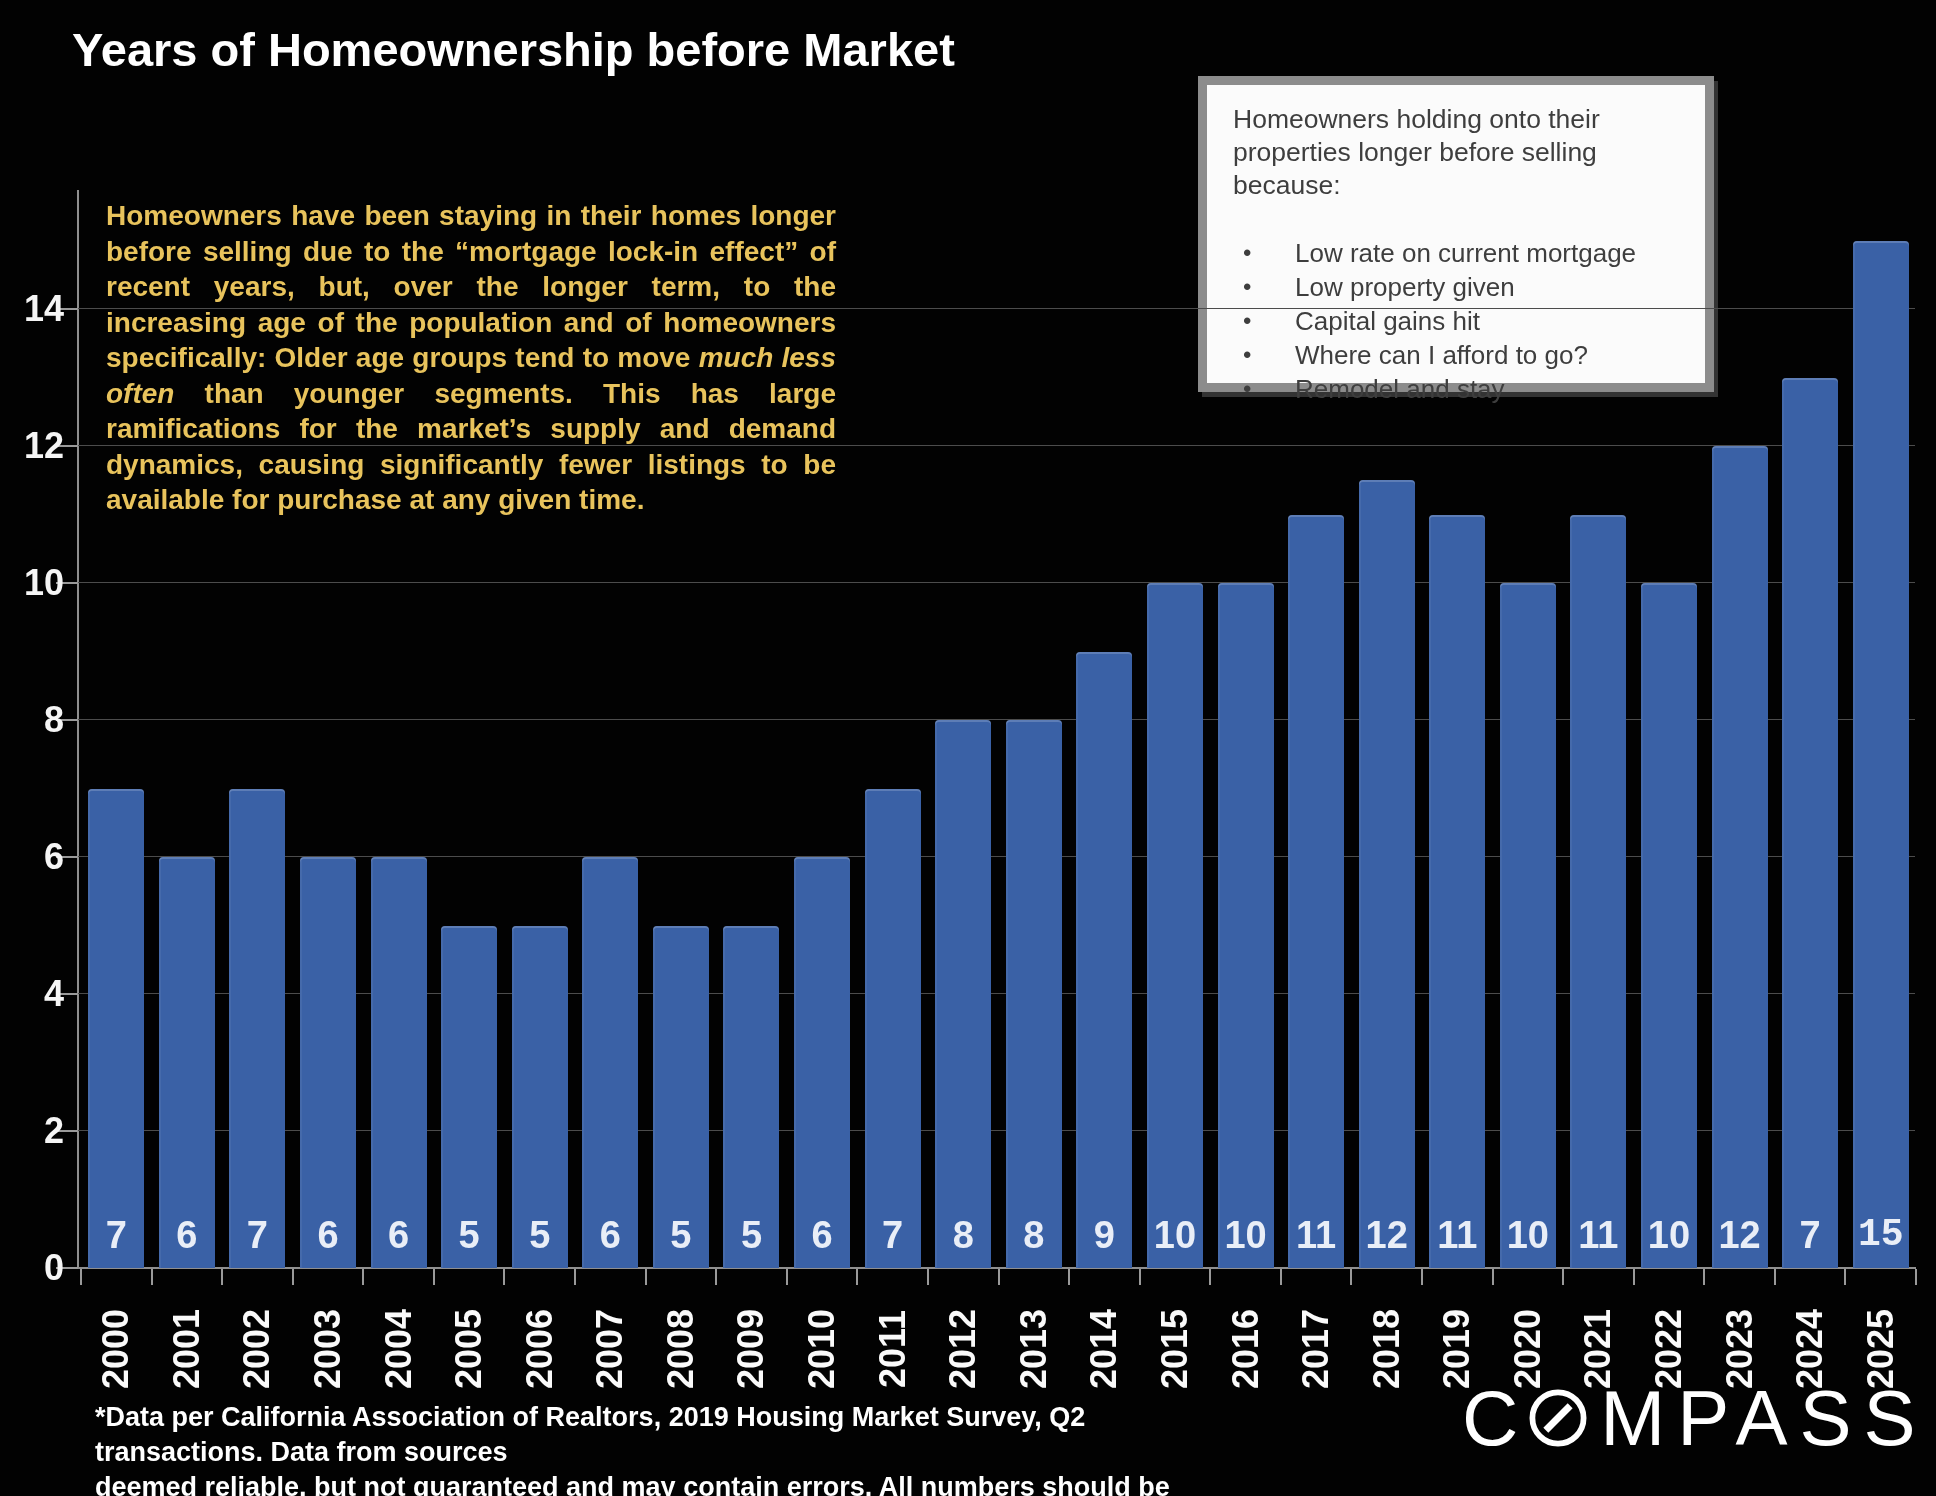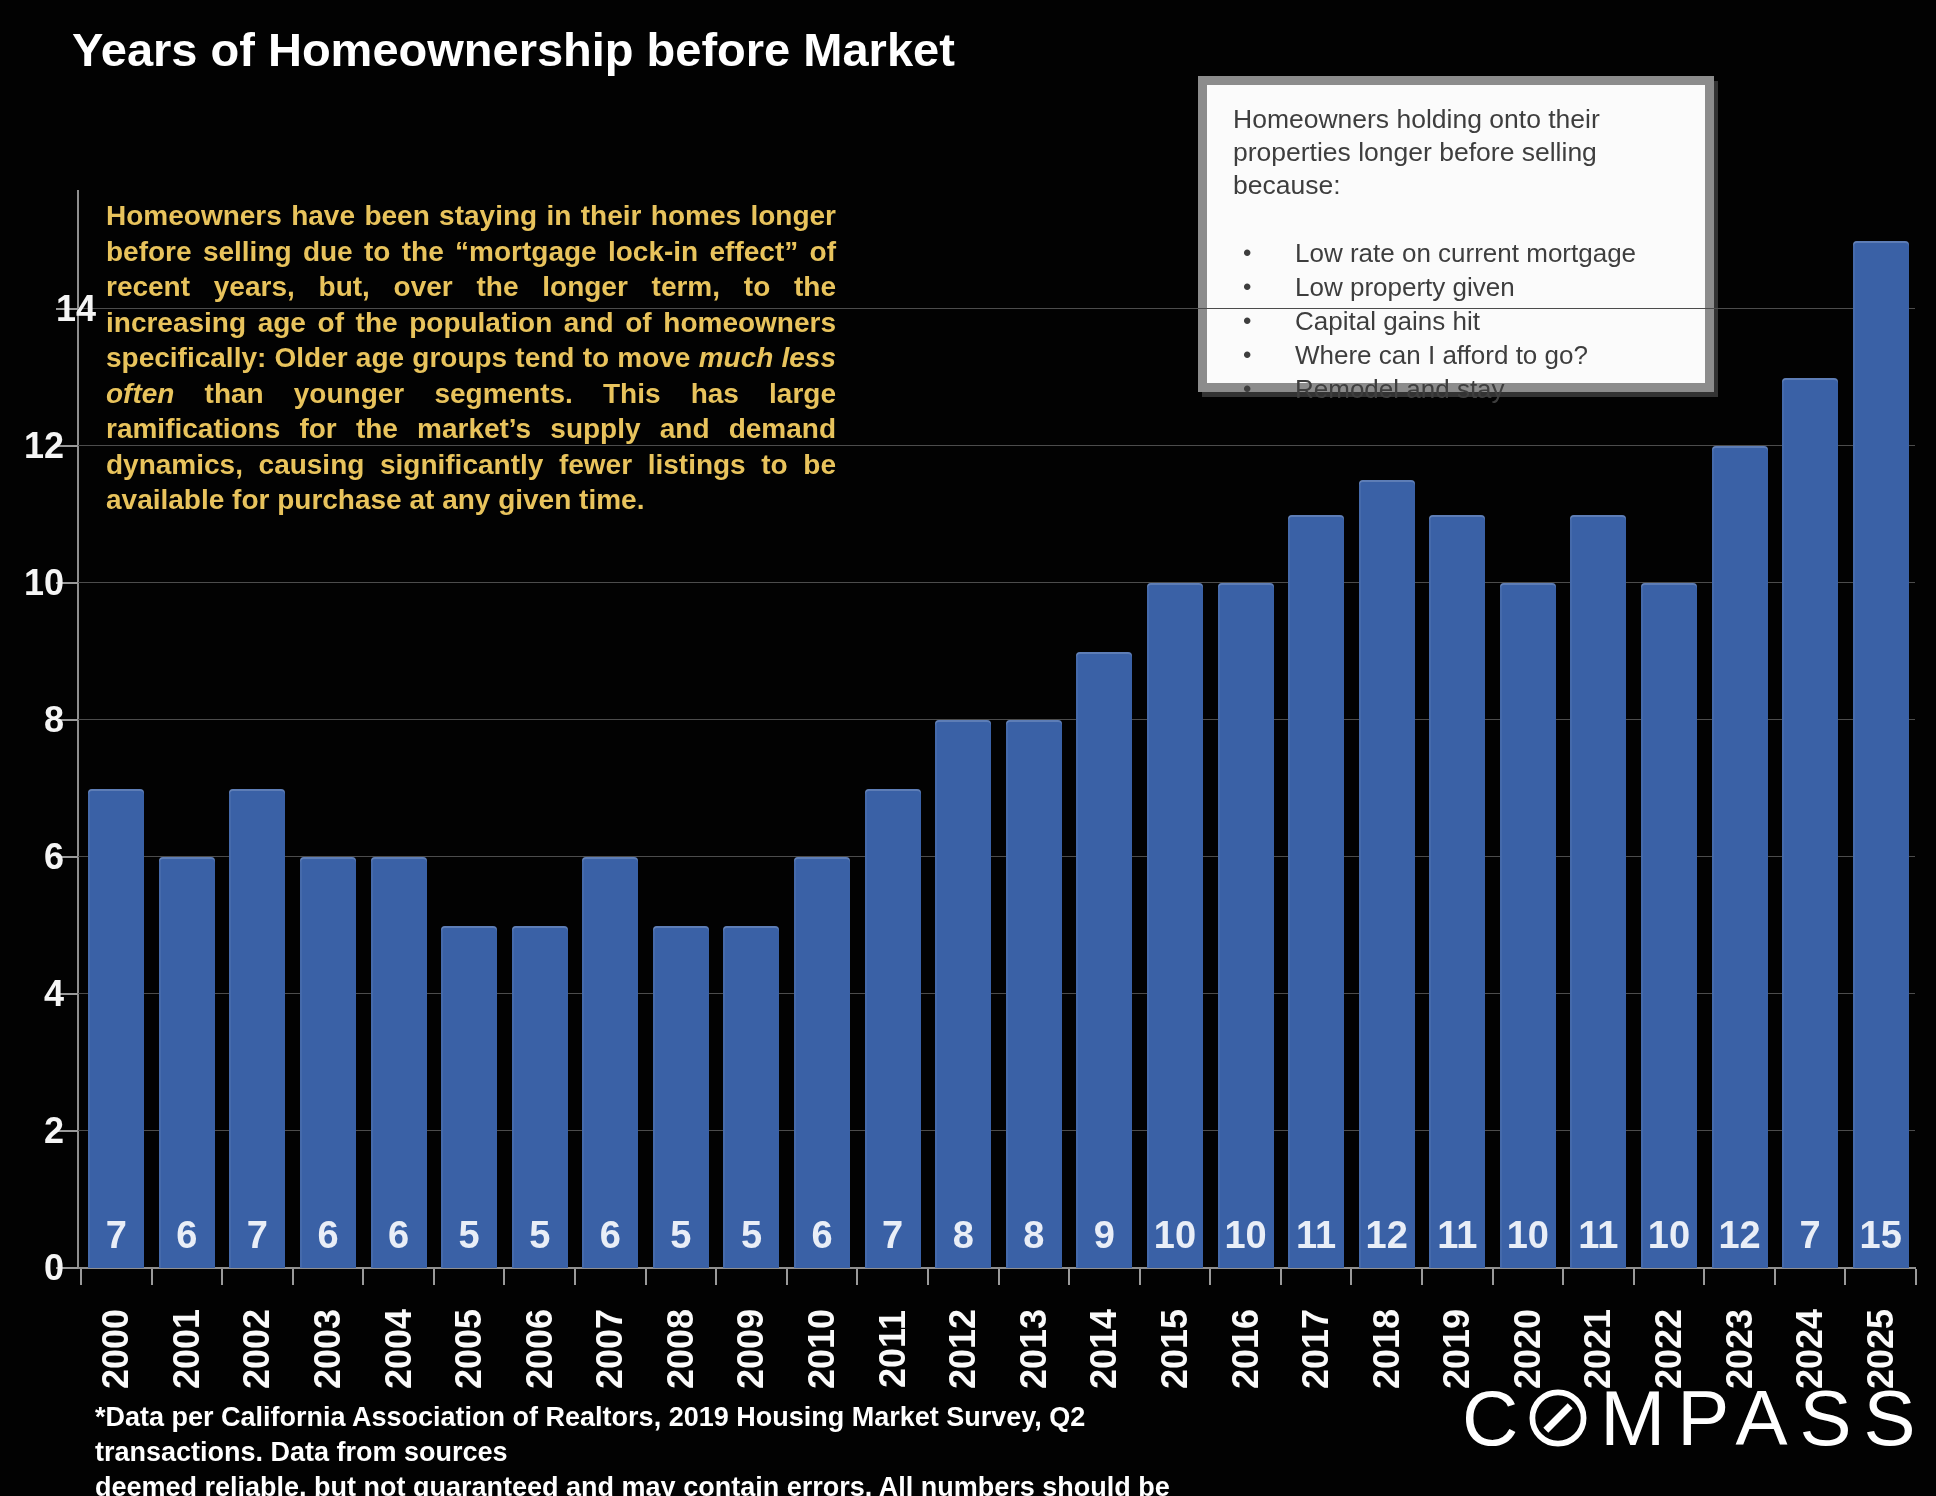--- a/index.html
+++ b/index.html
@@ -123,21 +123,21 @@
       <div class="ytick" style="top: 719px;"></div>
       <div class="ylabel" style="top: 701px;">8</div>
       <div class="gridline" style="top: 582px;"></div>
       <div class="ytick" style="top: 582px;"></div>
       <div class="ylabel" style="top: 564px;">10</div>
       <div class="gridline" style="top: 445px;"></div>
       <div class="ytick" style="top: 445px;"></div>
       <div class="ylabel" style="top: 427px;">12</div>
       <div class="gridline" style="top: 308px;"></div>
       <div class="ytick" style="top: 308px;"></div>
-      <div class="ylabel" style="top: 290px; margin-left: 32px;">14</div>
+      <div class="ylabel" style="top: 290px;">14</div>
       <div class="xtick" style="left: 80px;"></div>
       <div class="xtick" style="left: 150.577px;"></div>
       <div class="xtick" style="left: 221.154px;"></div>
       <div class="xtick" style="left: 291.731px;"></div>
       <div class="xtick" style="left: 362.308px;"></div>
       <div class="xtick" style="left: 432.885px;"></div>
       <div class="xtick" style="left: 503.462px;"></div>
       <div class="xtick" style="left: 574.038px;"></div>
       <div class="xtick" style="left: 644.615px;"></div>
       <div class="xtick" style="left: 715.192px;"></div>
@@ -227,21 +227,21 @@
       <div class="bar" style="left: 1640.98px; top: 583px; width: 56px; height: 685px;"></div>
       <div class="bar-value" style="left: 1626.98px; top: 1214px;">10</div>
       <div class="year-label" style="left: 1606.98px; top: 1330px;">2022</div>
       <div class="bar" style="left: 1711.56px; top: 446px; width: 56px; height: 822px;"></div>
       <div class="bar-value" style="left: 1697.56px; top: 1214px;">12</div>
       <div class="year-label" style="left: 1677.56px; top: 1330px;">2023</div>
       <div class="bar" style="left: 1782.13px; top: 377.5px; width: 56px; height: 890.5px;"></div>
       <div class="bar-value" style="left: 1768.13px; top: 1214px;">7</div>
       <div class="year-label" style="left: 1748.13px; top: 1330px;">2024</div>
       <div class="bar" style="left: 1852.71px; top: 240.5px; width: 56px; height: 1027.5px;"></div>
-      <div class="bar-value" style="left: 1838.71px; top: 1214px;">15</div>
+      <div class="bar-value" style="left: 1838.71px; top: 1214px; font-family: Liberation Mono, monospace;">15</div>
       <div class="year-label" style="left: 1818.71px; top: 1330px;">2025</div>
     </div>
 
   <div class="footnote">
     <div>*Data per California Association of Realtors, 2019 Housing Market Survey, Q2 transactions. Data from sources</div>
     <div>deemed reliable, but not guaranteed and may contain errors. All numbers should be considered approximate.</div>
   </div>
 
   <div class="logo">
     <span class="ltr first">C</span>

